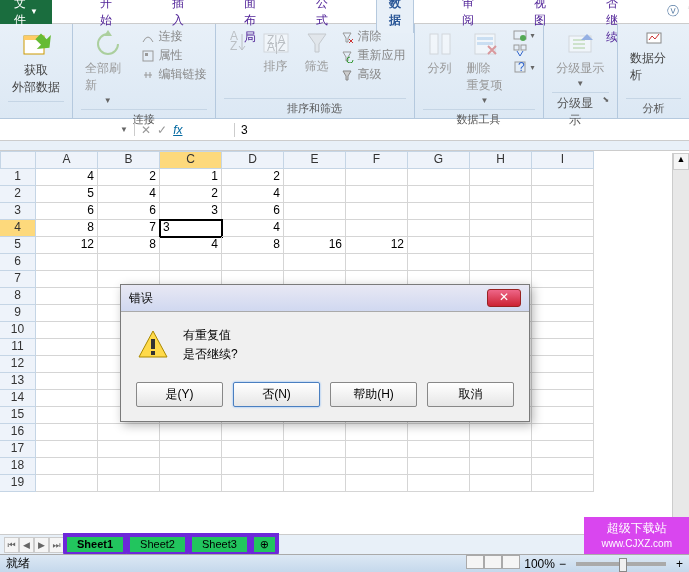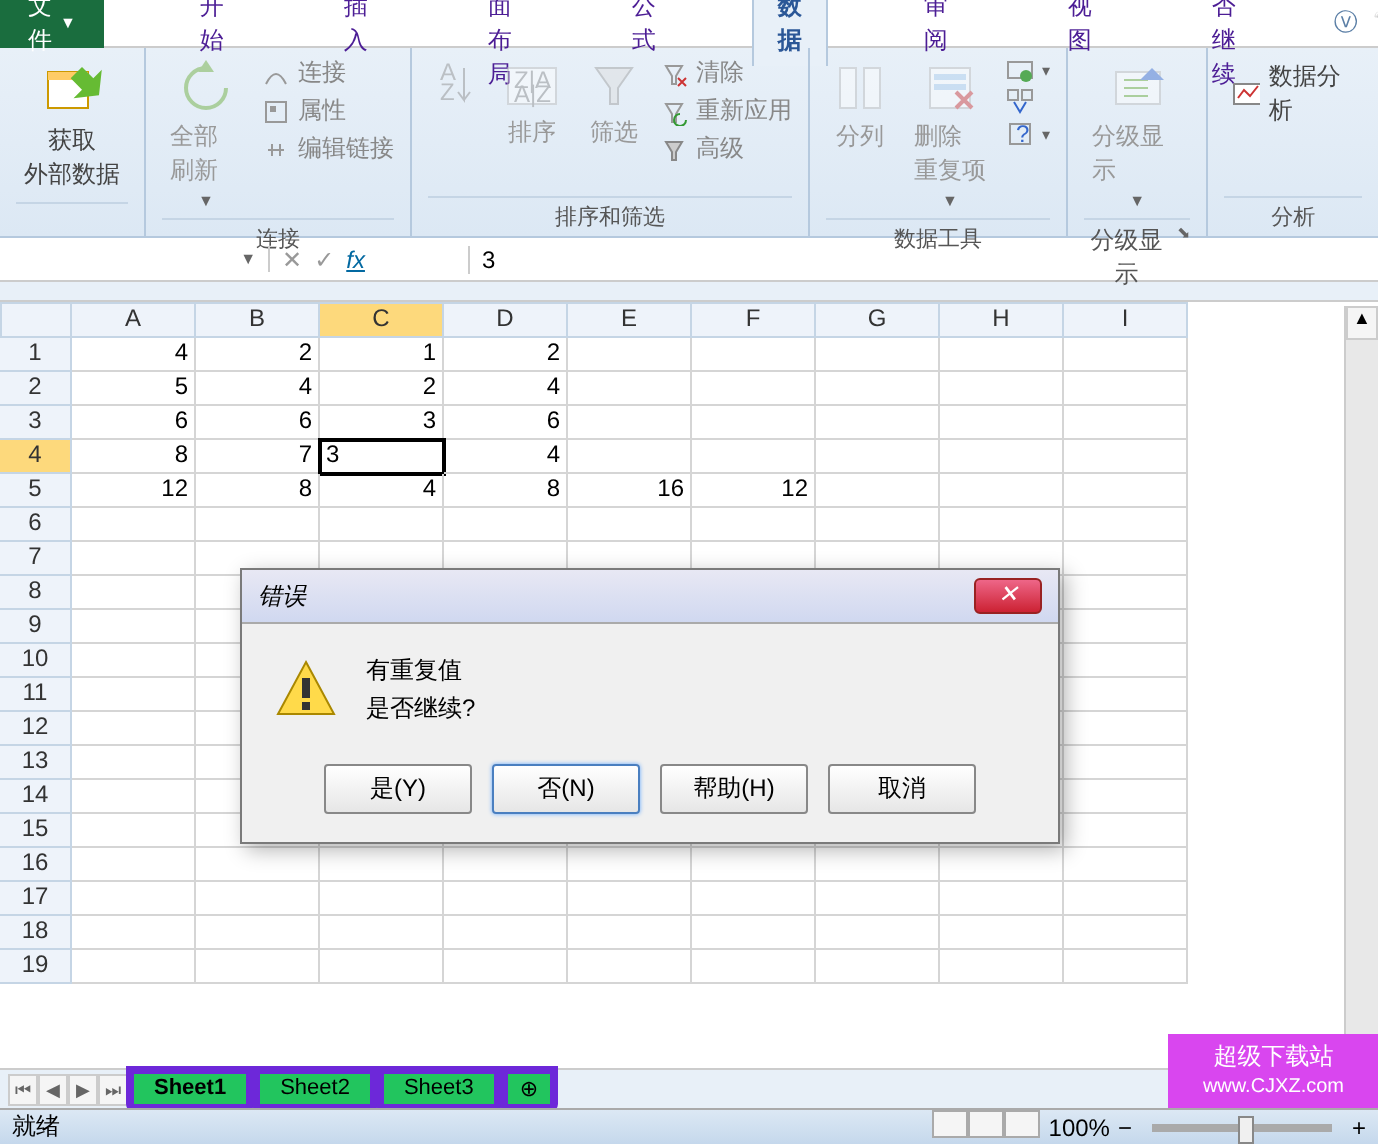--- a/index.html
+++ b/index.html
@@ -38,27 +38,27 @@
 .colh { width: 62px; height: 18px; background: #eef3fa; border-right: 1px solid #c5d5e5; border-bottom: 1px solid #c5d5e5; border-top: 1px solid #c5d5e5; text-align: center; color: #333; }
 .colh.active { background: #fdd97c; }
 .rows { }
 .row-cells { display: flex; }
 .rowh { width: 36px; height: 17px; background: #eef3fa; border-right: 1px solid #c5d5e5; border-bottom: 1px solid #c5d5e5; text-align: center; color: #333; }
 .rowh.active { background: #fdd97c; }
 .cell { width: 62px; height: 17px; border-right: 1px solid #d5d5d5; border-bottom: 1px solid #d5d5d5; padding: 0 3px; text-align: right; }
 .cell.selected { outline: 2px solid #000; outline-offset: -1px; text-align: left; }
 
 .dialog { position: absolute; left: 120px; top: 284px; width: 410px; background: #f0f0f0; border: 1px solid #7a7a7a; box-shadow: 3px 3px 10px rgba(0,0,0,0.3); }
-.dlg-title { background: linear-gradient(#e8e8f4, #d0d8f0); border-bottom: 1px solid #aaa; padding: 4px 8px; display: flex; justify-content: space-between; align-items: center; font-style: italic; }
+.dlg-title { background: linear-gradient(#e8e8f4, #d0d8f0); border-bottom: 1px solid #aaa; padding: 4px 8px; display: flex; justify-content: space-between; align-items: center; }
 .dlg-close { background: linear-gradient(#e68, #c23); color: #fff; width: 34px; height: 18px; border-radius: 3px; text-align: center; border: 1px solid #922; }
 .dlg-body { padding: 14px 16px 10px; display: flex; gap: 14px; align-items: center; }
 .warn-icon { width: 32px; height: 32px; }
 .dlg-msg { line-height: 1.6; }
 .dlg-btns { display: flex; gap: 10px; justify-content: center; padding: 8px 0 14px; }
-.dbtn { background: linear-gradient(#fff,#e6e6e6); border: 1px solid #888; padding: 3px 0; width: 74px; text-align: center; border-radius: 2px; }
+.dbtn { background: linear-gradient(#fff,#e6e6e6); border: 1px solid #888; padding: 3px 0; width: 87px; text-align: center; border-radius: 2px; }
 .dbtn.default { border: 1px solid #4a7fc0; box-shadow: 0 0 2px #6af; }
 
 .sheet-tabs { position: absolute; bottom: 18px; left: 0; right: 0; height: 20px; background: #e8f0f8; border-top: 1px solid #ccc; display: flex; align-items: center; padding-left: 4px; gap: 0; }
 .sheet-nav { display: flex; gap: 0; }
 .sheet-nav span { width: 15px; text-align: center; color: #666; border: 1px solid #ccc; background: #f5f5f5; font-size: 9px; height: 16px; line-height: 14px; }
 .stab { background: #22c55e; border: 4px solid #6d28d9; padding: 1px 10px; font-size: 11px; border-radius: 0 0 4px 4px; margin-left: -1px; }
 .stab.active { font-weight: bold; }
 
 .status { position: absolute; bottom: 0; left: 0; right: 0; height: 18px; background: linear-gradient(#dce8f4,#c5d8ec); border-top: 1px solid #aaa; display: flex; align-items: center; padding: 0 6px; font-size: 11px; justify-content: space-between; }
 .status-right { display: flex; gap: 4px; align-items: center; }
@@ -251,21 +251,21 @@
           <span class="dl">▼</span>
     </div>
       </div>
     <div class="rib-label">
         <span>分级显示</span>
         <span class="dl">⬊</span>
       </div>
   </div>
   <div class="rib-group" style="border-right:none">
     <div class="items">
-        <div class="rib-btn" style="flex-direction:row;gap:4px">
+        <div class="rib-btn" style="flex-direction:column;gap:4px">
       <svg width="16" height="16">
             <rect x="1" y="3" width="14" height="10" fill="#fff" stroke="#888"></rect>
             <path d="M3 10 L6 6 L9 9 L13 4" stroke="#c33" fill="none"></path>
           </svg>
       <span>数据分析</span>
     </div>
       </div>
     <div class="rib-label">分析</div>
   </div>
 </div>

